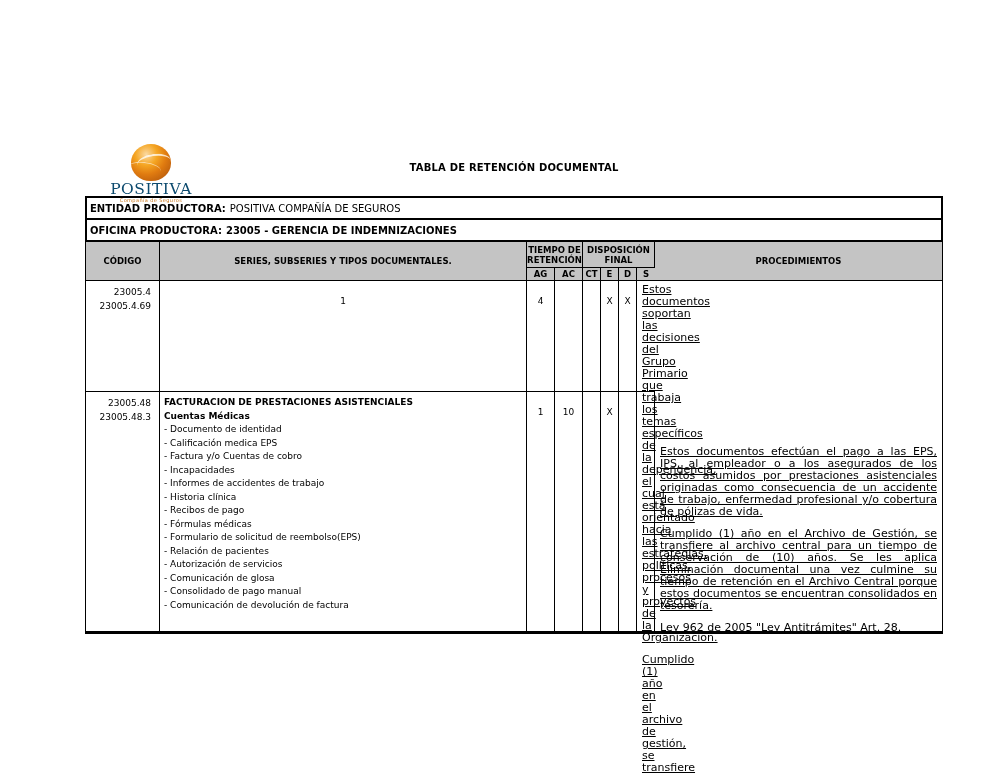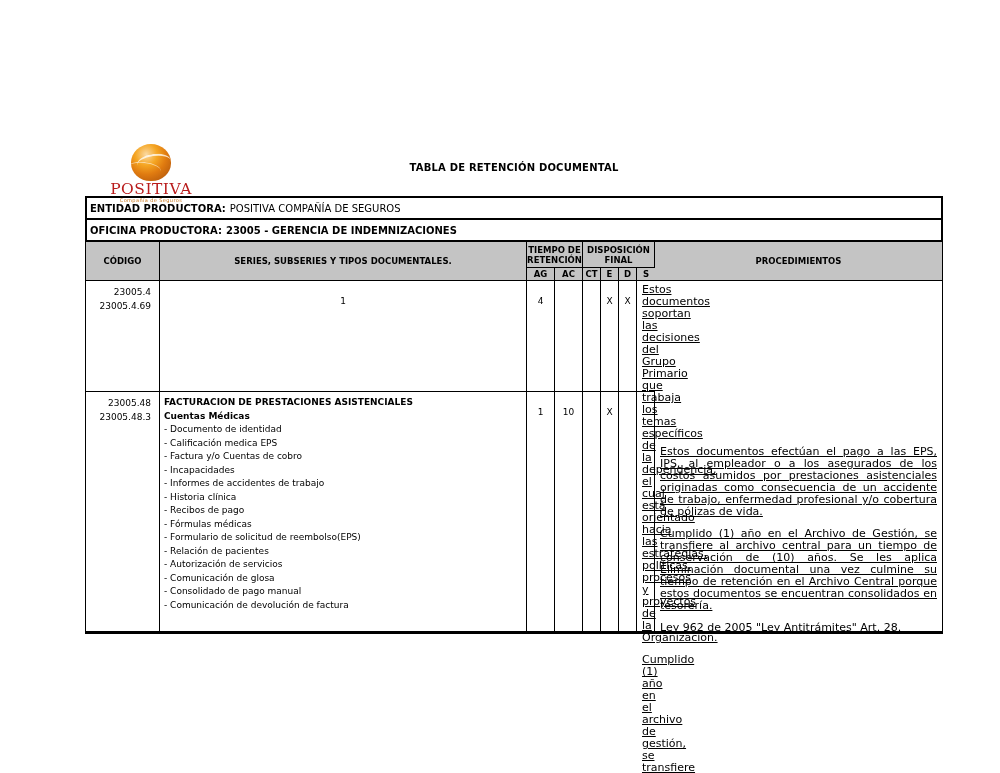--- a/index.html
+++ b/index.html
@@ -24,21 +24,21 @@
     border-radius:50%; border-top:2px solid rgba(255,255,255,0.75);
     transform:rotate(-8deg);
   }
   .logo-orb::before {
     content:""; position:absolute; left:-4px; top:18px; width:34px; height:14px;
     border-radius:50%; border-top:1.5px solid rgba(255,255,255,0.55);
     transform:rotate(6deg);
   }
   .logo-word {
     font-family:"DejaVu Serif", serif; font-size:15.5px; letter-spacing:0.5px;
-    color:#b91c1c; line-height:15px; margin-top:1px;
+    color:#0c4a6e; line-height:15px; margin-top:1px;
   }
   .logo-tag { font-size:5px; color:#c9761a; letter-spacing:0.4px; line-height:6px; }
   .doc-title {
     position:absolute; left:0; right:0; top:19px; text-align:center;
     font-size:10px; font-weight:bold; letter-spacing:0.2px;
   }
 
   
   .prod-row {
     border:2px solid #000; height:24px; display:flex; align-items:center;

